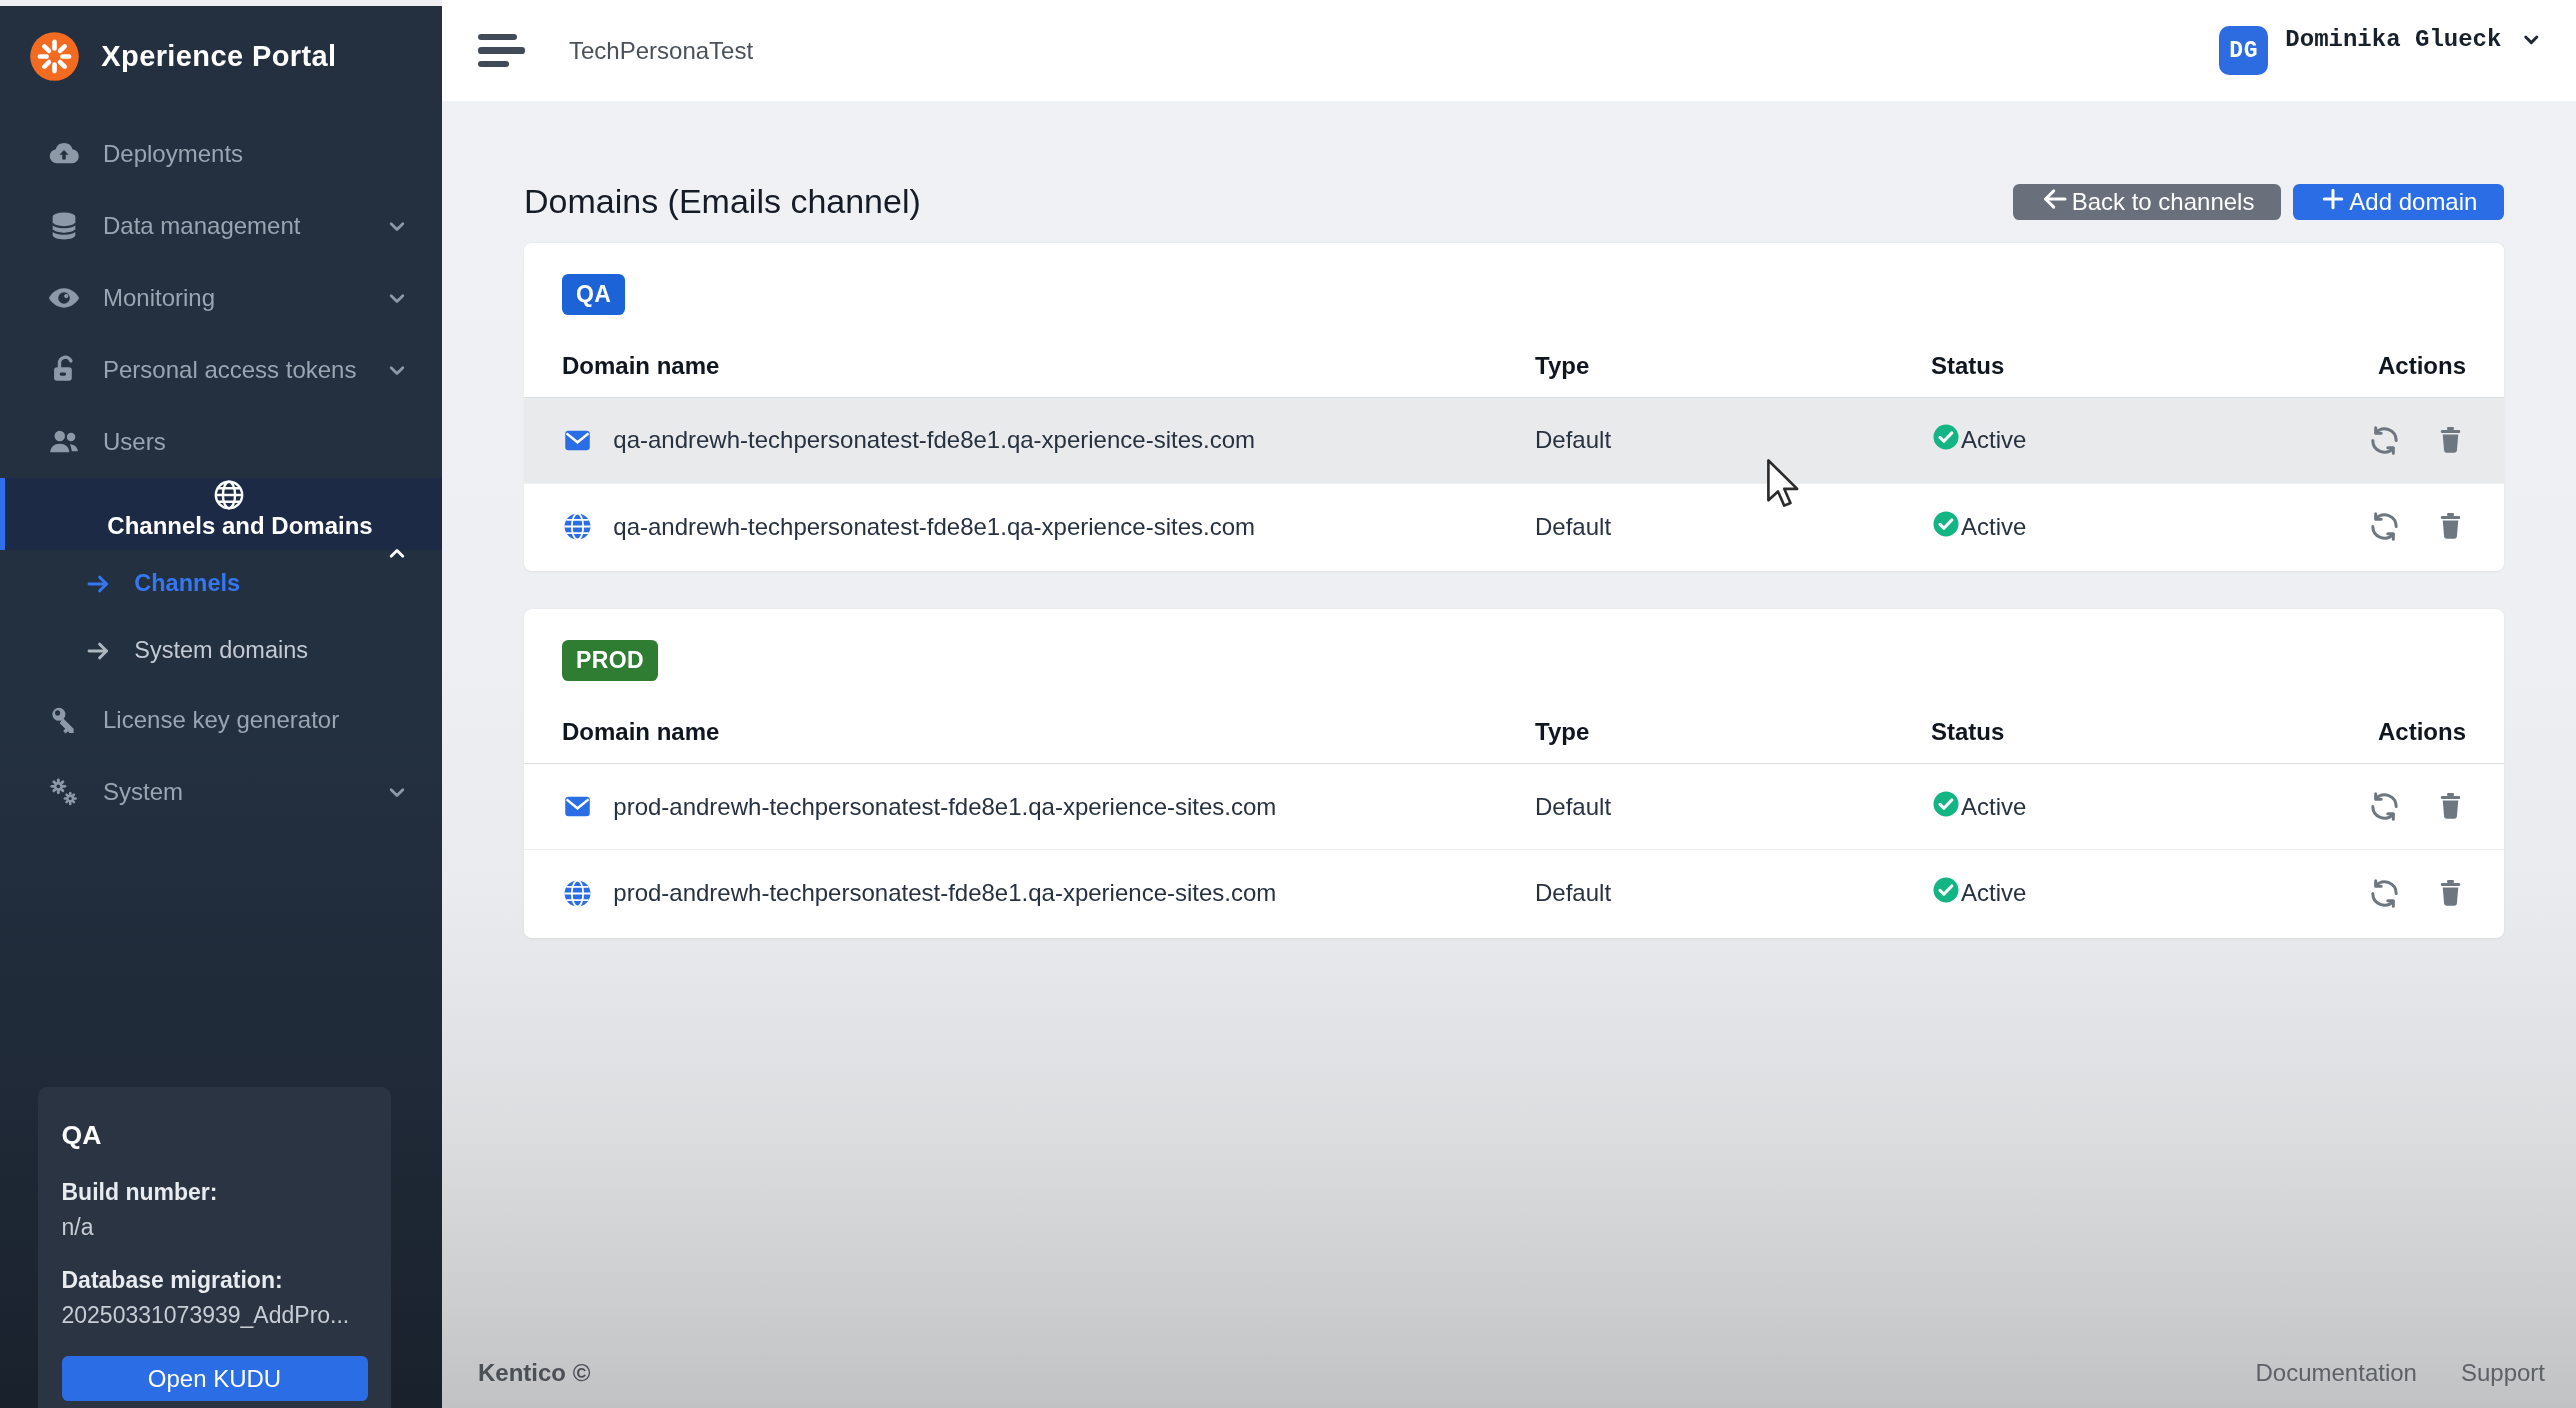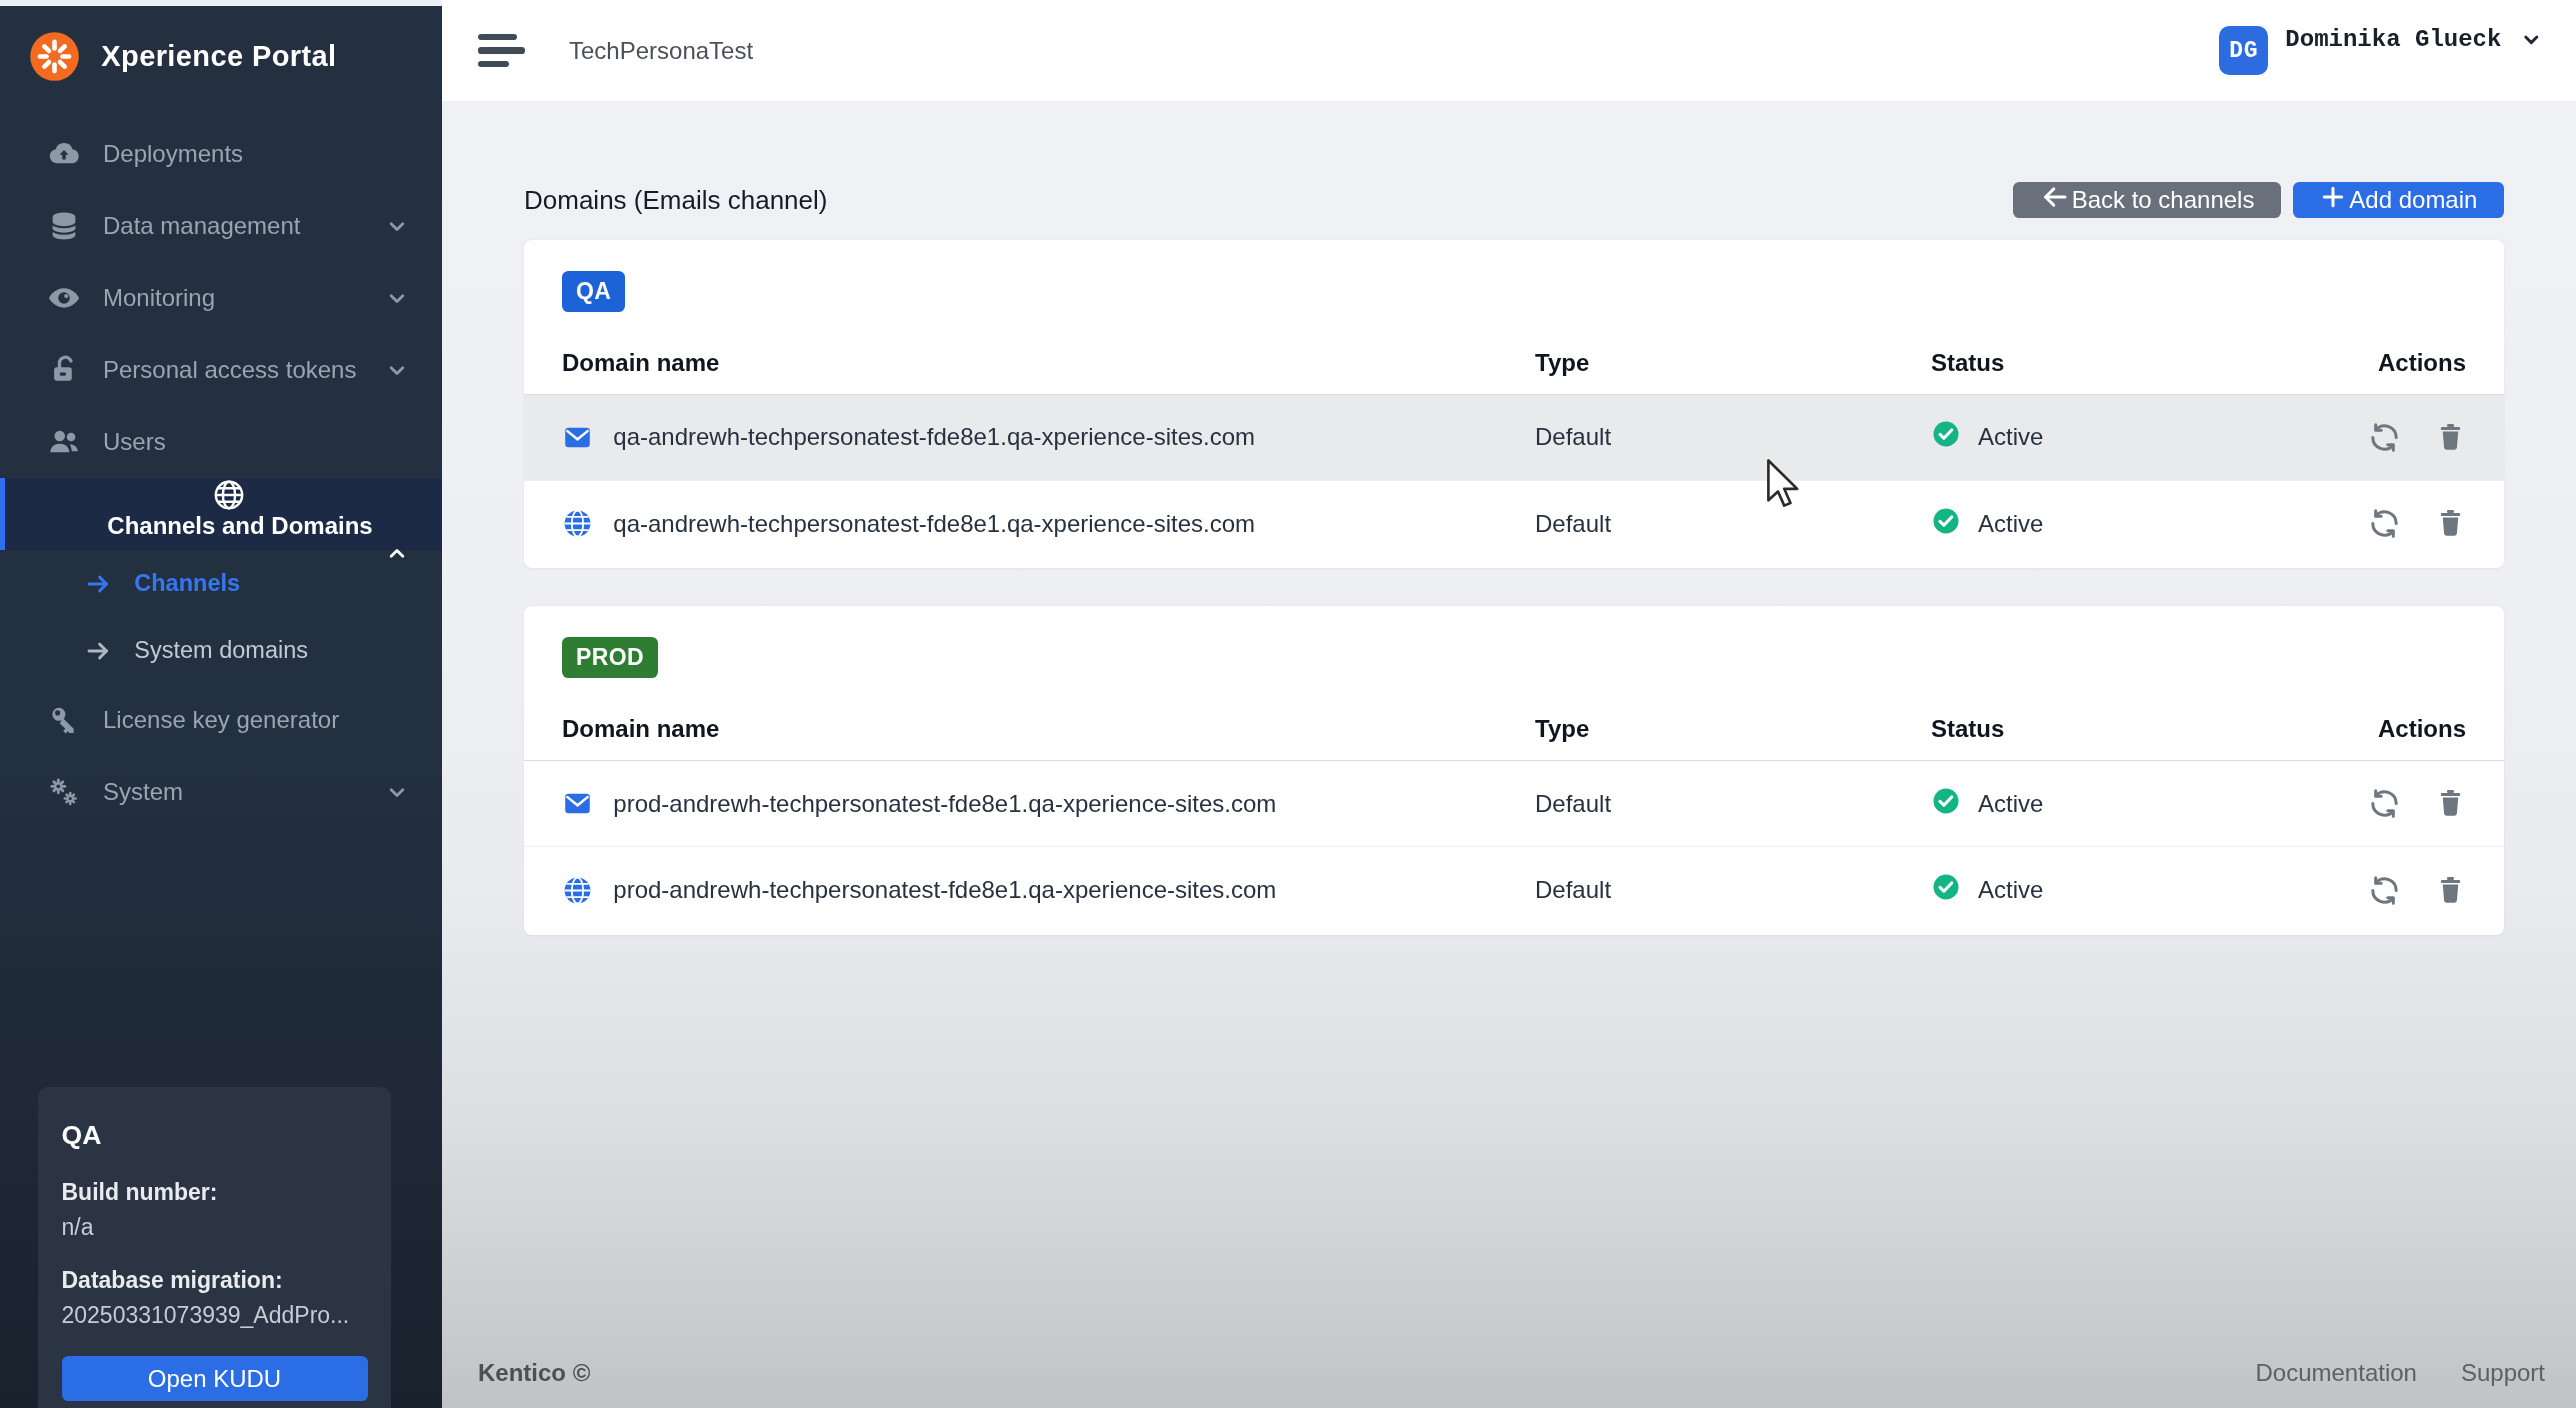--- a/index.html
+++ b/index.html
@@ -45,21 +45,21 @@
   .project-name { margin-left:44px; font-size:24px; color:#4a5159; }
   .topbar-right { margin-left:auto; display:flex; align-items:flex-start; gap:17px; cursor:pointer;font-family:Liberation Mono, monospace; }
   .avatar { width:49px; height:49px; border-radius:10.2px; background:#2d6ce0; color:#fff; display:flex;
     align-items:center; justify-content:center; font-size:23px; font-weight:700; letter-spacing:0.8px; }
   .user-name { font-size:24px; font-weight:600; color:#17202b; }
 
   .content { position:relative; height:1308px;
     background:linear-gradient(180deg,#f0f1f4 0%,#edeff2 42%,#e9ebee 60%,#dcdee0 78%,#cbcdcf 92%,#c0c2c4 100%);
     padding:0 72px 0 82px; }
   .page-head { display:flex; align-items:center; padding-top:81px; }
-  .page-title { font-size:26px; font-weight:500; color:#151c26; }
+  .page-title { font-size:34px; font-weight:500; color:#151c26; }
   .head-buttons { margin-left:auto; display:flex; gap:11.7px; }
   .btn { display:flex; align-items:center; justify-content:center; gap:2px; height:36px; border:none;
     border-radius:6.3px; font-size:24px; font-family:inherit; color:#fff; cursor:pointer; }
   .btn-back { background:#69707b; padding:0 26.6px; }
   .btn-add { background:#2b6de4; padding:0 26.6px; }
 
   .card { background:#ffffff; border-radius:7.8px; margin-top:22px; padding:30.5px 0 1.6px 0;
     box-shadow:0 0.8px 2.3px rgba(20,30,50,.06); }
   .card + .card { margin-top:38px; }
   .badge { display:inline-block; margin-left:38px; padding:7px 14px; border-radius:6.3px;
@@ -69,21 +69,21 @@
 
   .tgrid { display:grid; grid-template-columns:973px 396px 1fr 149px; align-items:center; padding:0 38px; }
   .thead { height:63px; margin-top:20.3px; border-bottom:1.6px solid #dadde1; }
   .thead > div { font-size:24px; font-weight:700; color:#10161f; }
   .thead .col-actions { text-align:right; }
   .trow { height:86px; border-bottom:1.6px solid #eceef0; }
   .trow:last-child { border-bottom:none; }
   .trow.hovered { background:#e9eaeb; }
   .cell-domain { display:flex; align-items:center; gap:20.3px; font-size:24px; color:#273140; }
   .cell-type { font-size:24px; color:#273140; }
-  .cell-status { display:flex; align-items:center; gap:17px; font-size:24px; color:#273140; }
+  .cell-status { display:flex; align-items:center; gap:0; font-size:24px; color:#273140; }
   .cell-actions { display:flex; justify-content:flex-end; gap:34px; }
   .action { display:flex; cursor:pointer; }
   .row-icon { display:flex; }
 
   .page-footer { position:absolute; left:0; right:0; bottom:0; height:72px; display:flex; align-items:center;
     padding:0 31px 0 36px; }
   .footer-brand { font-size:24px; font-weight:700; color:#4a5056; }
   .footer-links { margin-left:auto; display:flex; gap:44px; }
   .footer-link { font-size:24px; color:#5c6166; cursor:pointer; }
 

